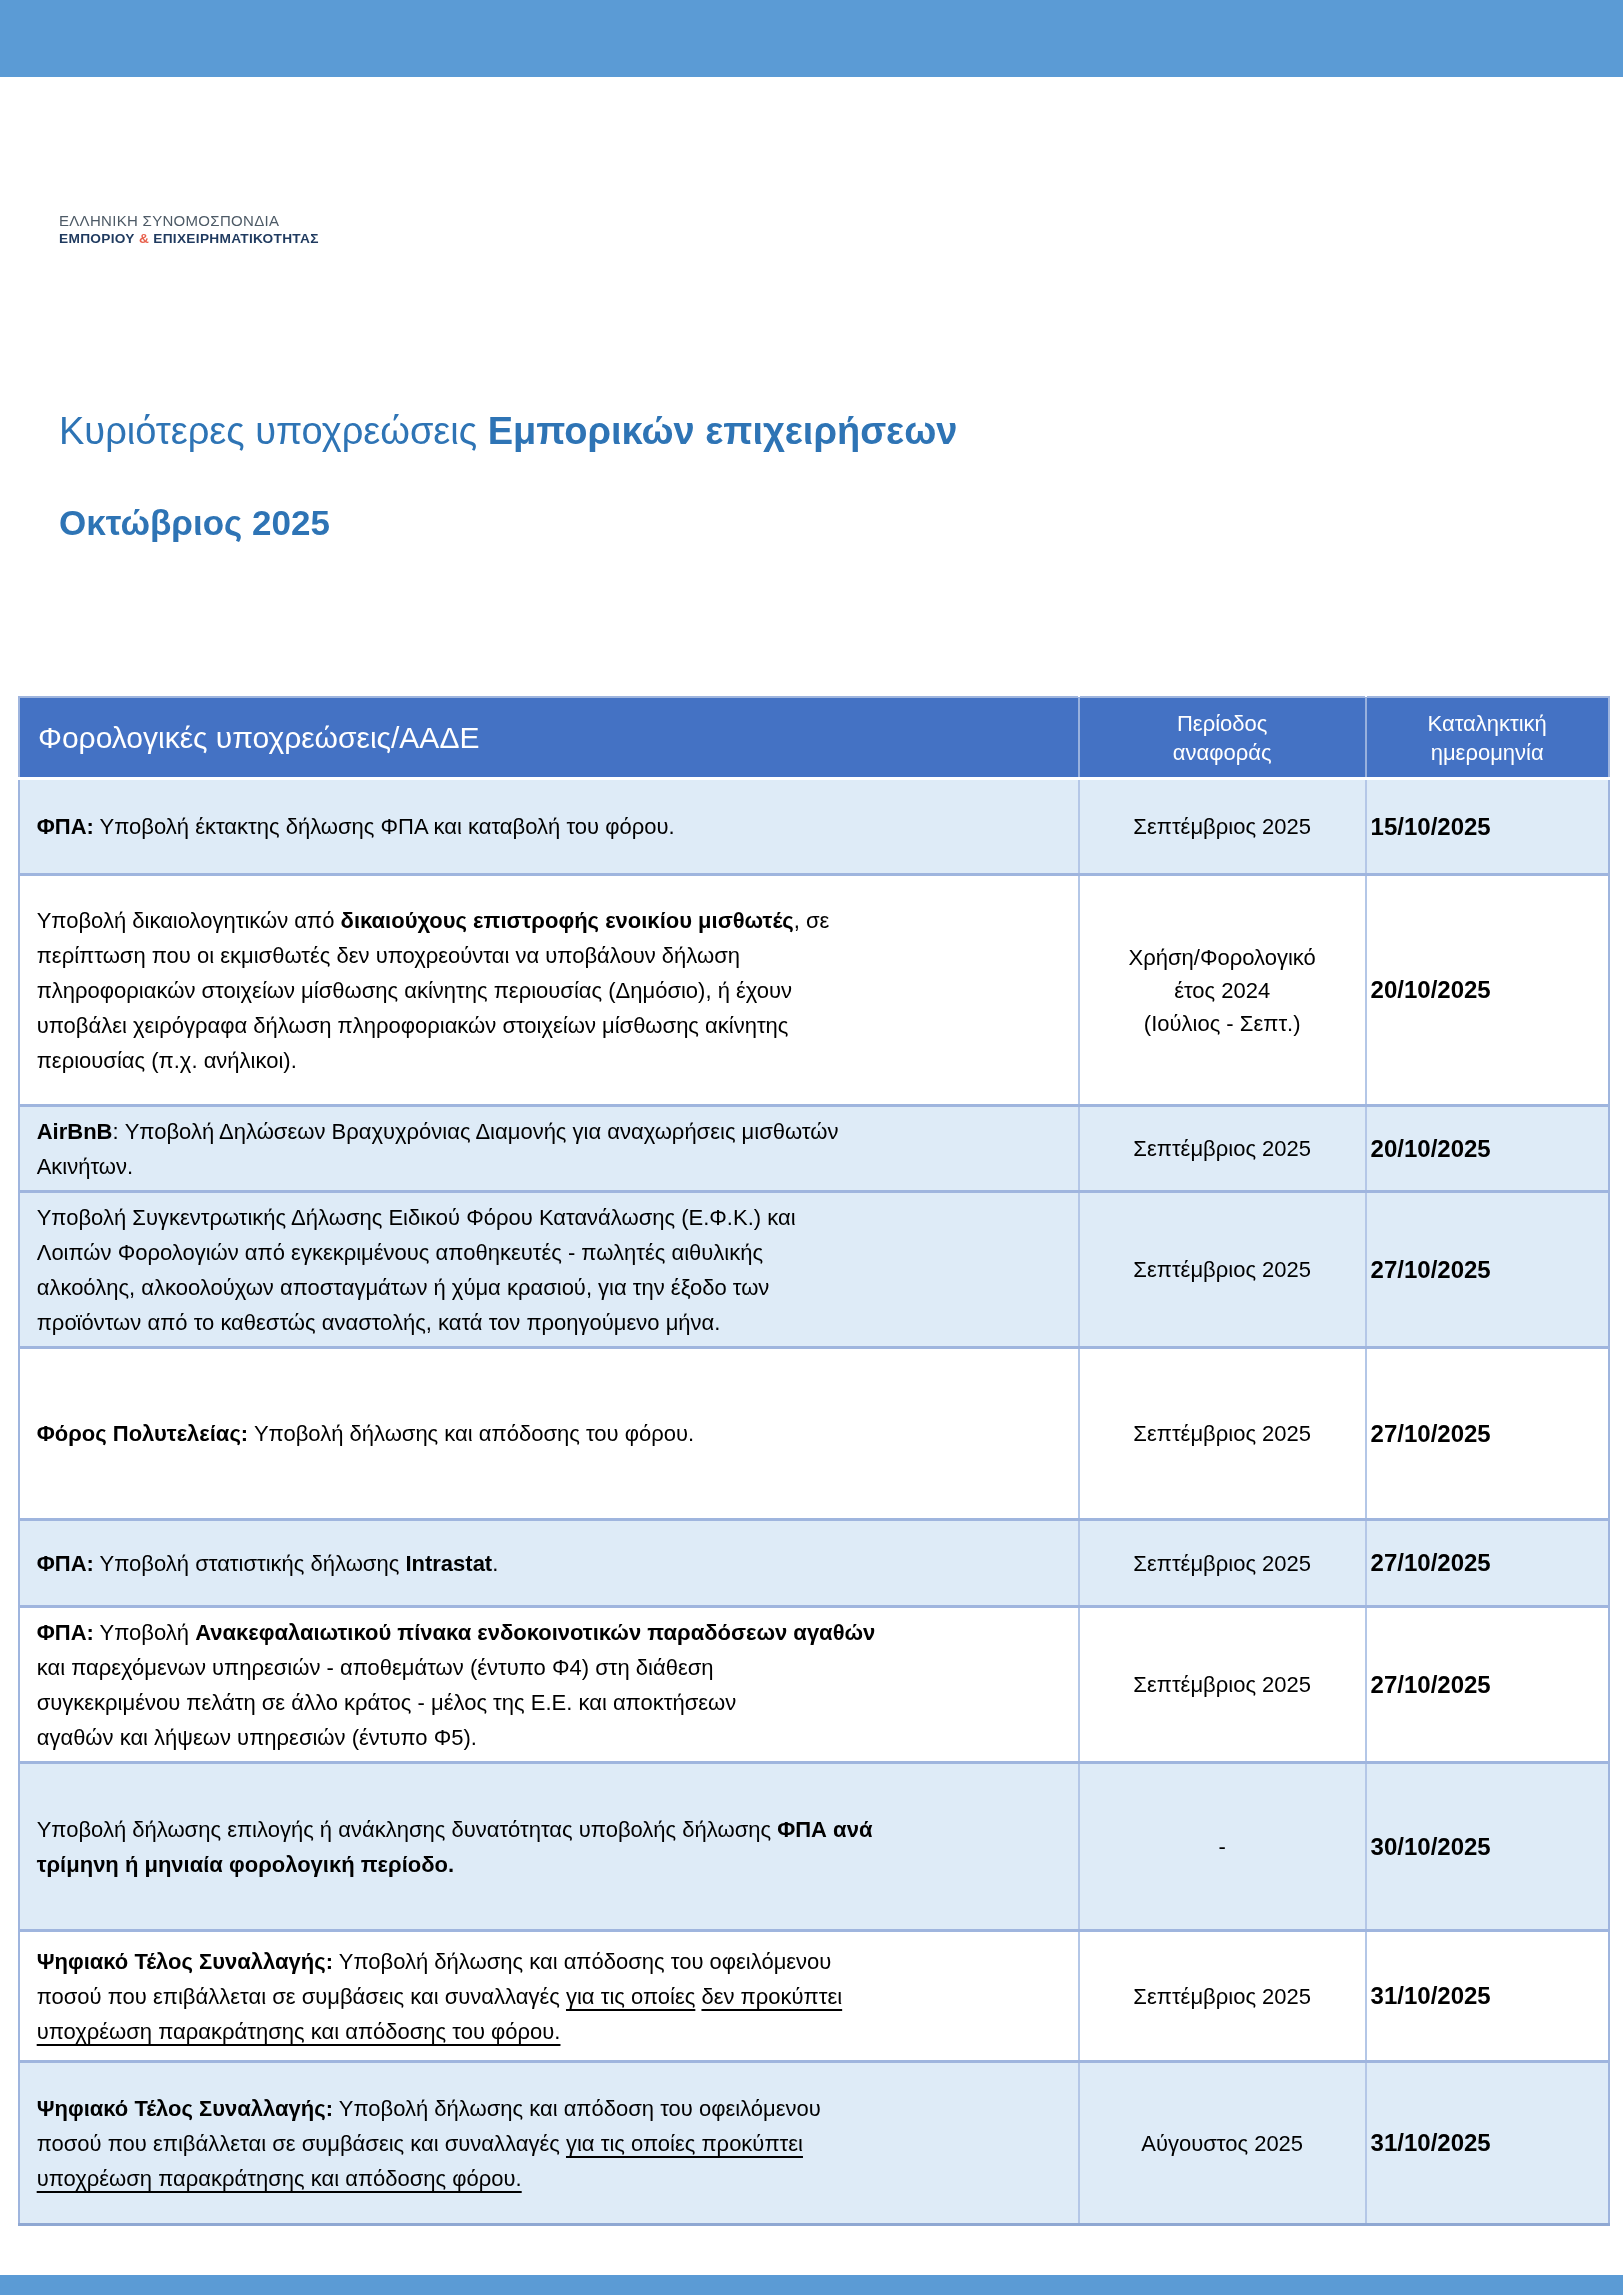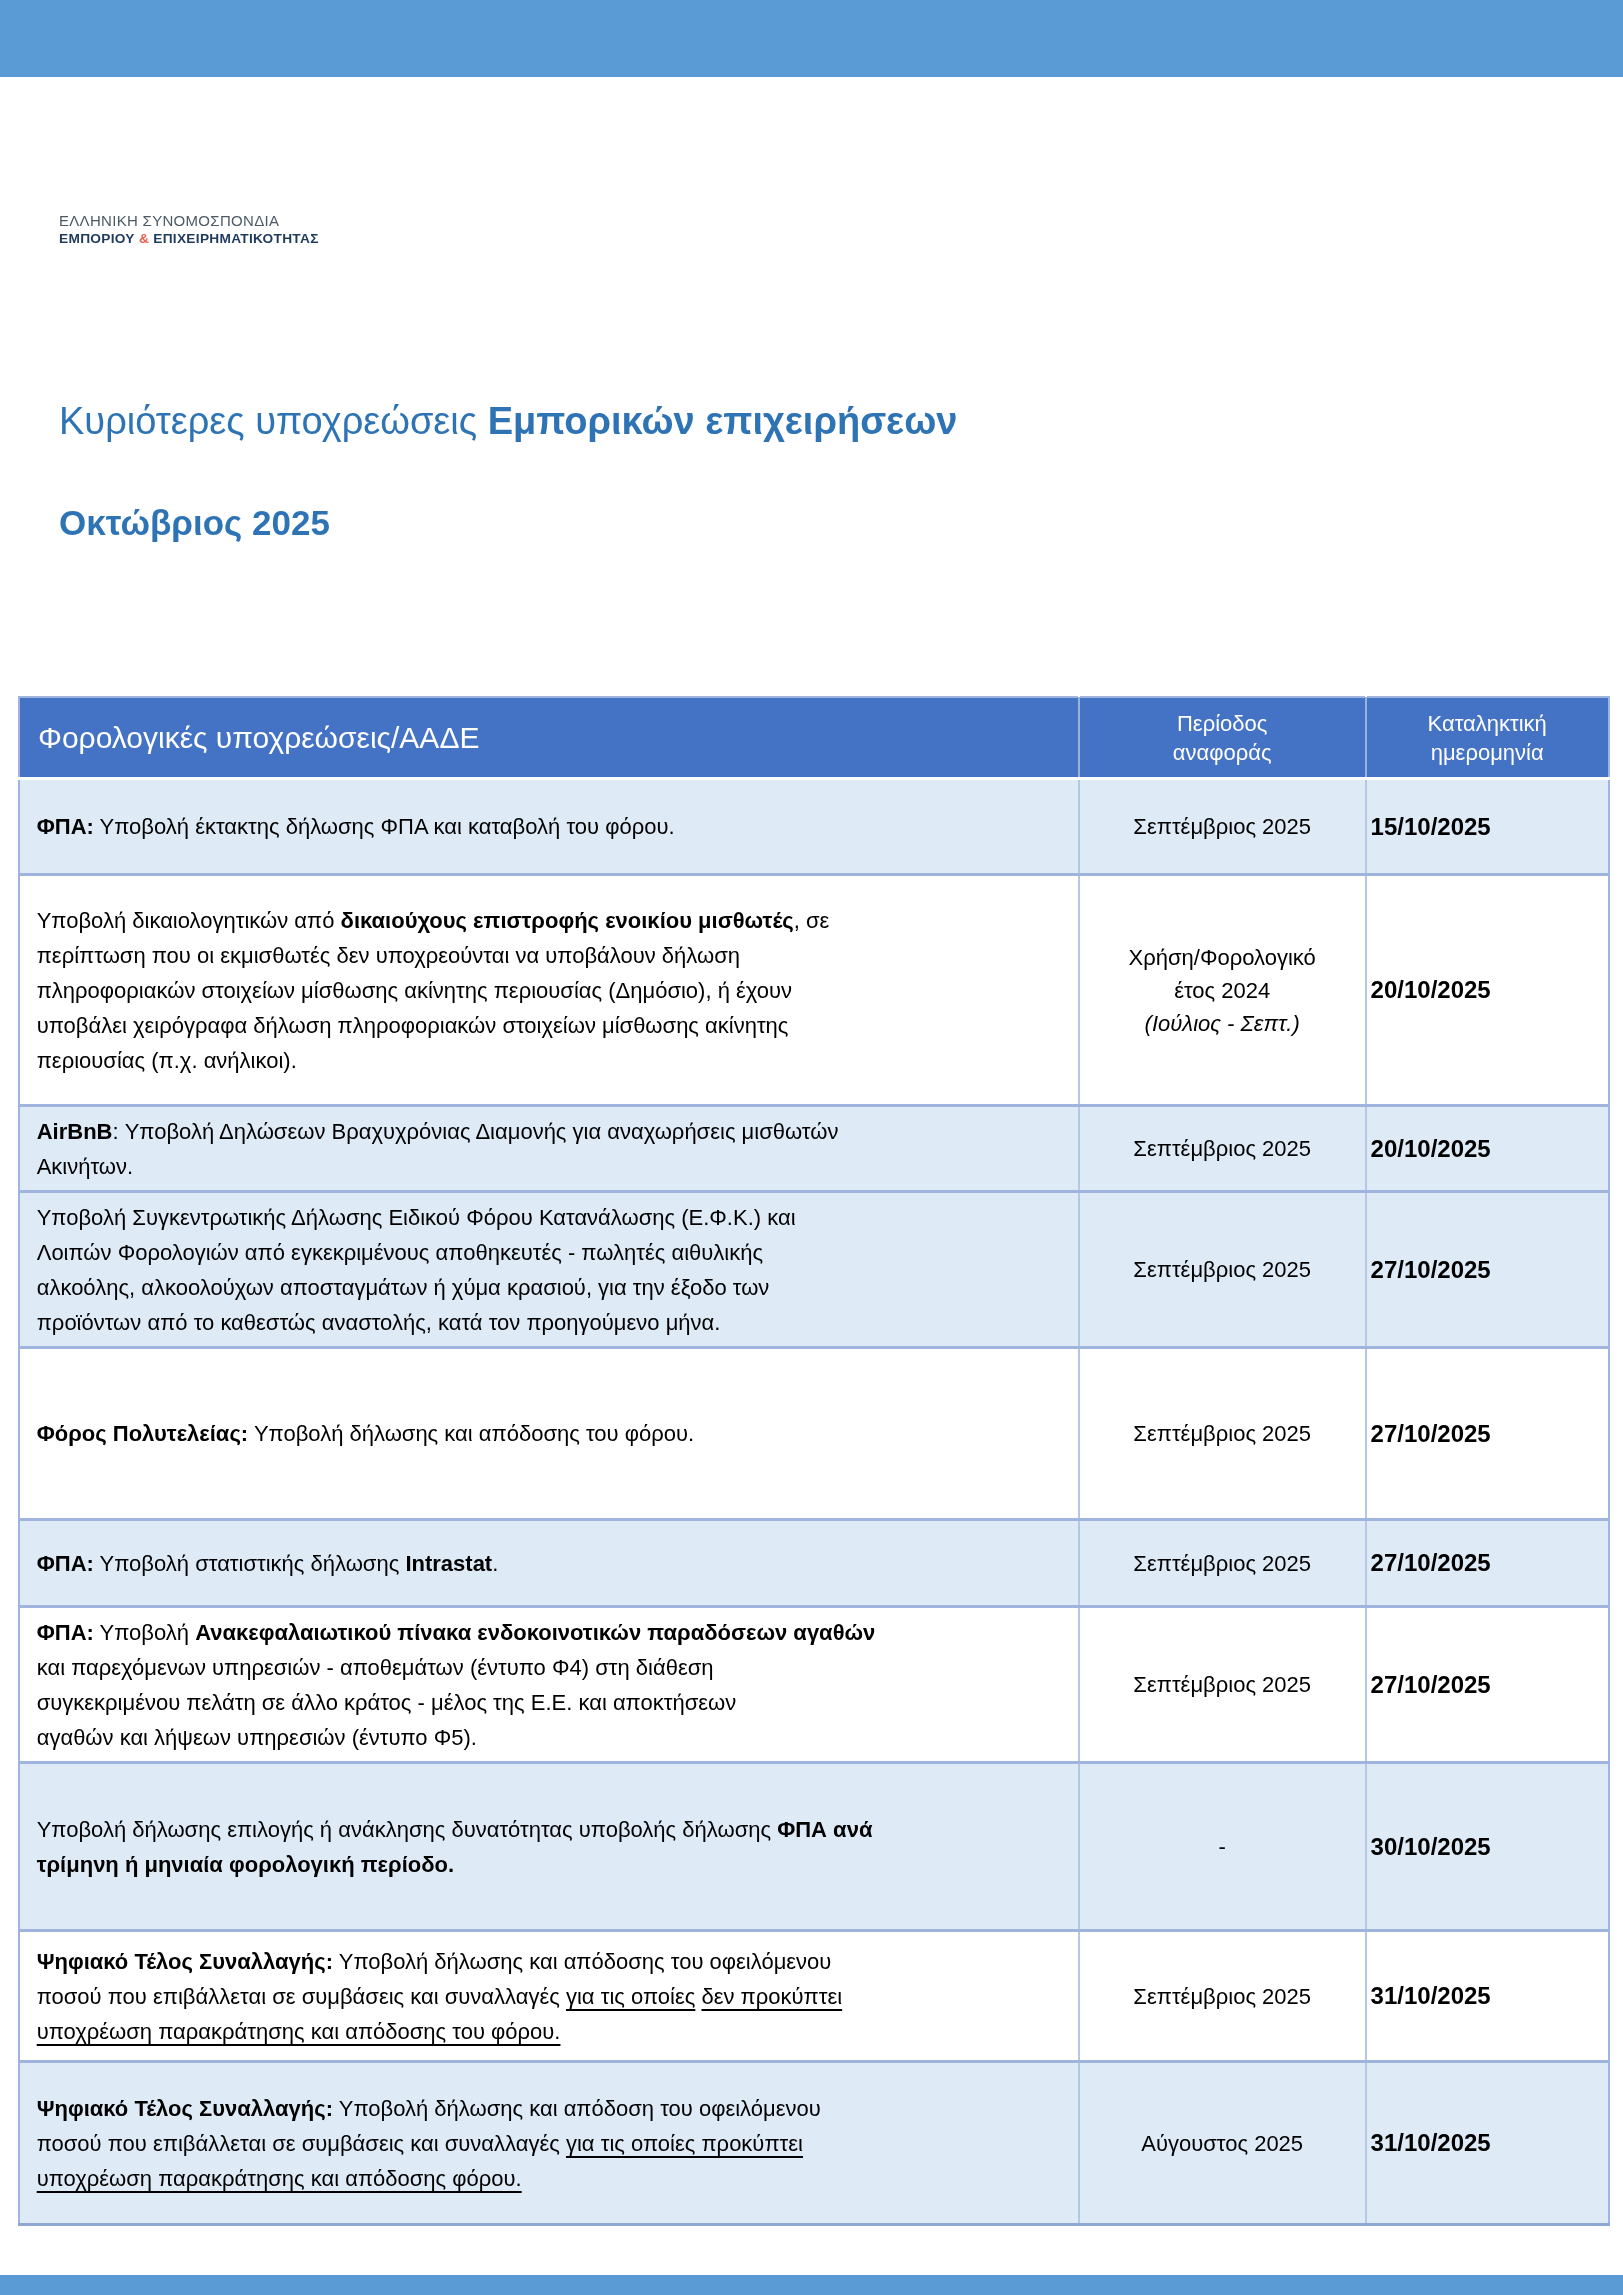--- a/index.html
+++ b/index.html
@@ -10,21 +10,21 @@
   .band-bottom{position:absolute;left:0;top:2275px;width:1623px;height:21px;background:#5B9BD5;}
 
   
   .logo{position:absolute;left:59px;top:208px;width:196px;}
   .logo-acronym{font-size:77px;line-height:85px;font-weight:700;color:#1C75BC;letter-spacing:1.3px;}
   .logo-line1{font-size:15px;line-height:18.3px;color:#4D5A66;letter-spacing:0.3px;margin-top:3.9px;white-space:nowrap;}
   .logo-line2{font-size:13.7px;line-height:17px;font-weight:700;color:#1F3A5F;letter-spacing:0.3px;white-space:nowrap;}
   .logo-amp{color:#E8604C;}
 
   
-  .doc-title{position:absolute;left:59px;top:398px;font-size:38px;line-height:47px;color:#2E74B5;}
+  .doc-title{position:absolute;left:59px;top:408px;font-size:38px;line-height:47px;color:#2E74B5;}
   .doc-title .bold{font-weight:700;}
   .doc-month{position:absolute;left:59px;top:499px;font-size:35px;line-height:47px;font-weight:700;color:#2E74B5;}
   .doc-subtitle{position:absolute;left:59px;top:625px;font-size:26px;line-height:33px;color:#2b2b2b;}
 
   
   table.obligations{position:absolute;left:17.7px;top:696px;width:1590px;border-collapse:collapse;table-layout:fixed;
     border:2px solid #9FB5DE;border-bottom:3.9px solid #8FA8D3;}
   col.c1{width:1060px;} col.c2{width:287px;} col.c3{width:243px;}
 
   thead th{background:#4472C4;color:#ffffff;font-weight:400;height:77px;vertical-align:middle;
@@ -35,21 +35,21 @@
   tbody td{background:#ffffff;vertical-align:middle;color:#000000;
     border-top:3.3px solid #9FB5DE;}
   tbody td + td{border-left:2px solid #B4C7E7;}
   tbody tr.shaded td{background:#DEEBF7;}
 
   td.c-desc{font-size:22px;line-height:35px;text-align:left;padding:6.5px 19.6px 6.5px 17px;}
   td.c-period{font-size:22px;line-height:33px;text-align:center;padding:5.2px 3.9px;}
   td.c-deadline{font-size:24px;font-weight:700;padding:5.2px 3.9px;}
 
   .b{font-weight:700;}
-  .i{font-style:italic;}
+  .i{}
   .u{text-decoration:underline;text-decoration-thickness:2px;text-underline-offset:4.6px;}
 
   tbody tr:nth-child(1) td{height:80px;}
   tbody tr:nth-child(2) td{height:215px;}
   tbody tr:nth-child(3) td{height:68px;}
   tbody tr:nth-child(4) td{height:94px;}
   tbody tr:nth-child(5) td{height:156px;}
   tbody tr:nth-child(6) td{height:71px;}
   tbody tr:nth-child(7) td{height:68px;}
   tbody tr:nth-child(8) td{height:152px;}

